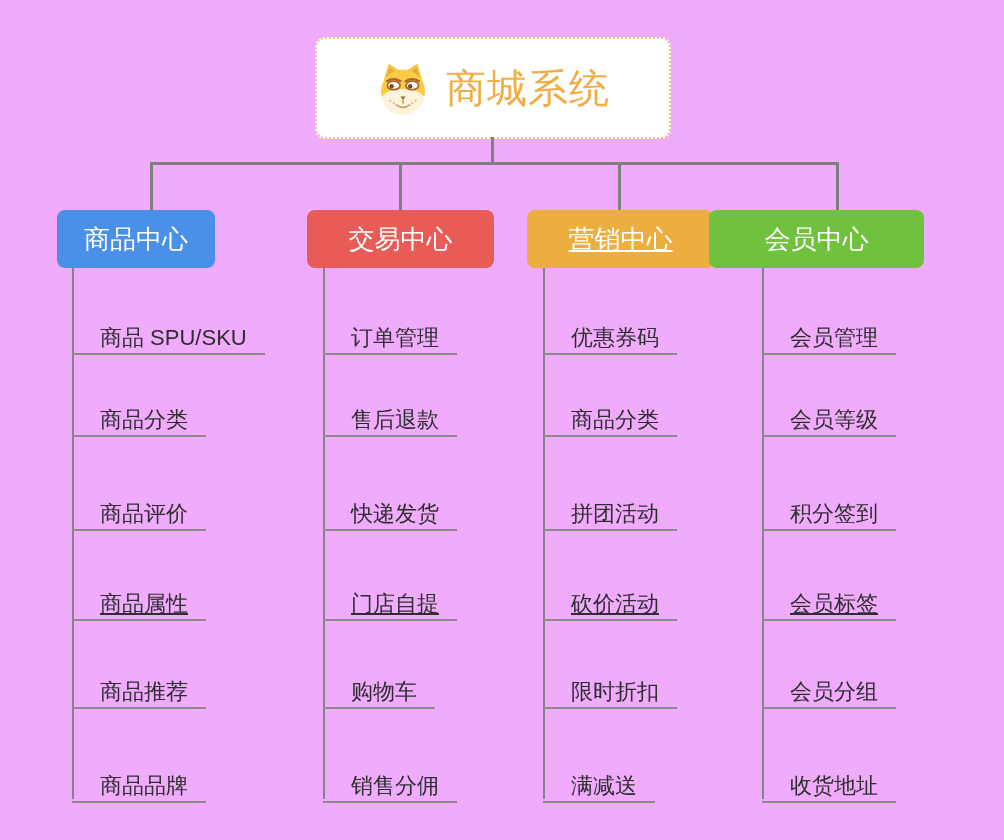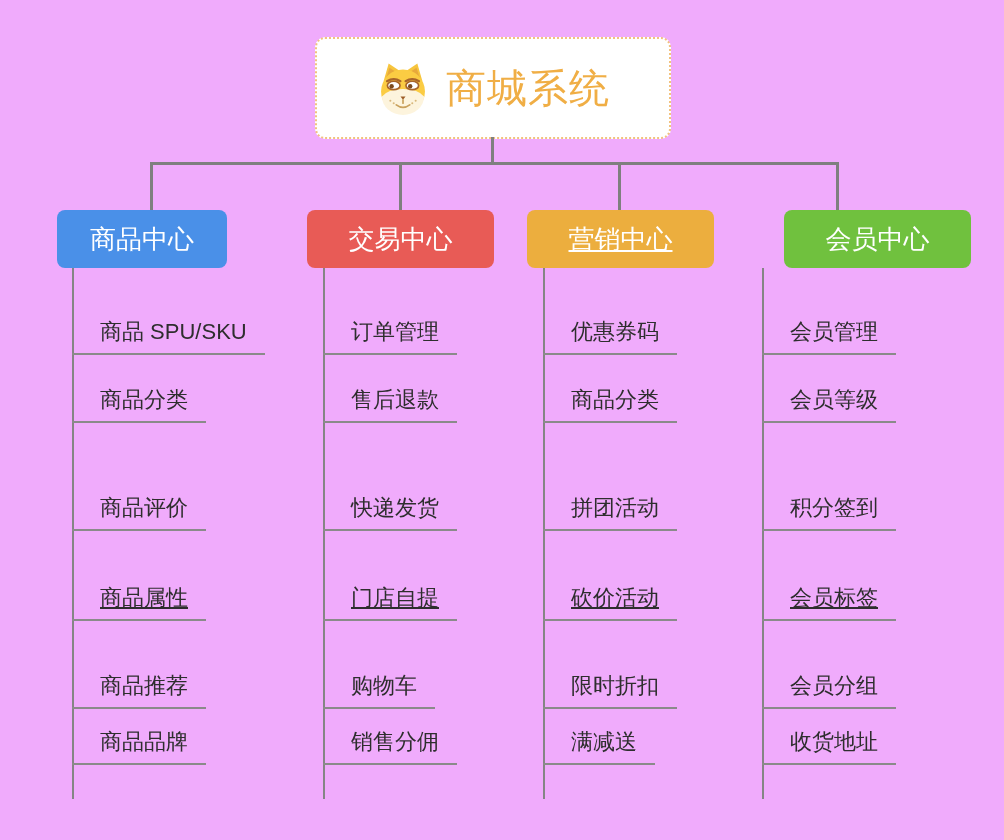--- a/index.html
+++ b/index.html
@@ -41,43 +41,43 @@
   .drop-4{left:836px;}
   
   .branch-header{
     position:absolute;top:210px;height:58px;
     border-radius:8px;
     color:#ffffff;font-size:26px;
     display:flex;align-items:center;justify-content:center;
     box-sizing:border-box;
     white-space:nowrap;
   }
-  .bh-1{left:57px;width:170px;font-family:Liberation Mono, monospace;}
+  .bh-1{left:57px;width:158px;font-family:Liberation Mono, monospace;}
   .bh-2{left:307px;width:187px;}
   .bh-3{left:527px;width:187px;text-decoration:underline;}
-  .bh-4{left:784px;width:187px;}
+  .bh-4{left:709px;width:215px;}
   
   .colline{position:absolute;top:268px;width:2px;height:531px;background:#858585;}
   .cl-1{left:72px;}
   .cl-2{left:323px;}
   .cl-3{left:543px;}
   .cl-4{left:762px;}
   
   .leaf{
     position:absolute;height:46px;
     box-sizing:border-box;
     border-bottom:2px solid #8a8a8a;
-    padding:0 18px 6px 28px;
+    padding:0 18px 0 28px;
     font-size:22px;color:#2e2e2e;
     white-space:nowrap;
     display:flex;align-items:flex-end;
   }
   .c1{left:72px;} .c2{left:323px;} .c3{left:543px;} .c4{left:762px;}
-  .r1{top:309px;} .r2{top:377px;} .r3{top:485px;}
-  .r4{top:575px;text-decoration:underline;} .r5{top:663px;} .r6{top:719px;}
+  .r1{top:309px;} .r2{top:391px;} .r3{top:485px;}
+  .r4{top:575px;text-decoration:underline;} .r5{top:663px;} .r6{top:757px;}
 </style>
 </head>
 <body>
 
 <div class="canvas">
 
   <div class="root-node">
     <svg class="root-icon" viewBox="0 0 64 64">
       <polygon points="9,24 15,3 30,13" fill="#f7c53d"></polygon>
       <polygon points="55,24 49,3 34,13" fill="#f7c53d"></polygon>

